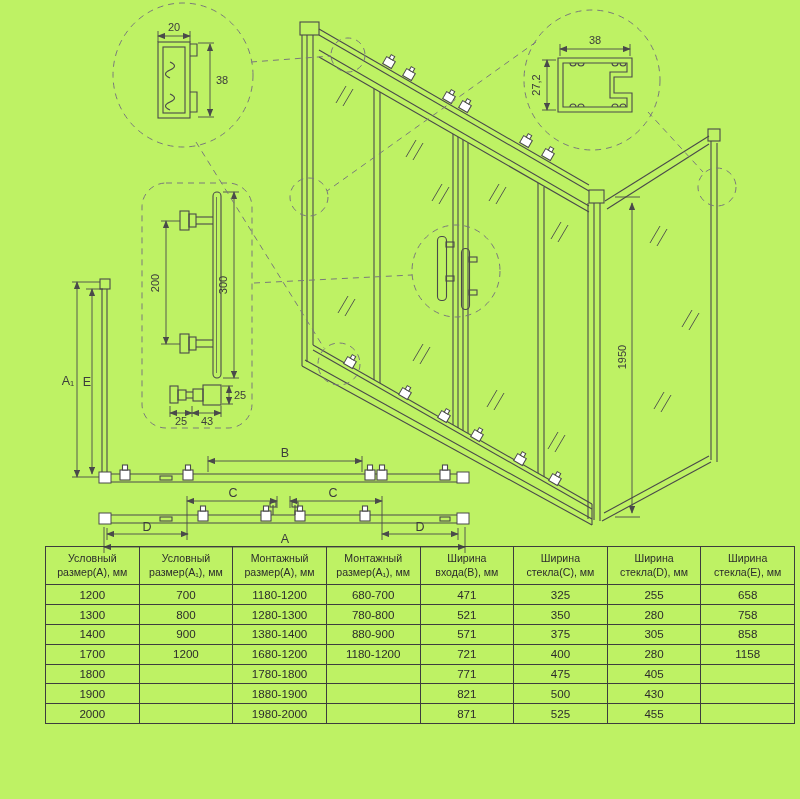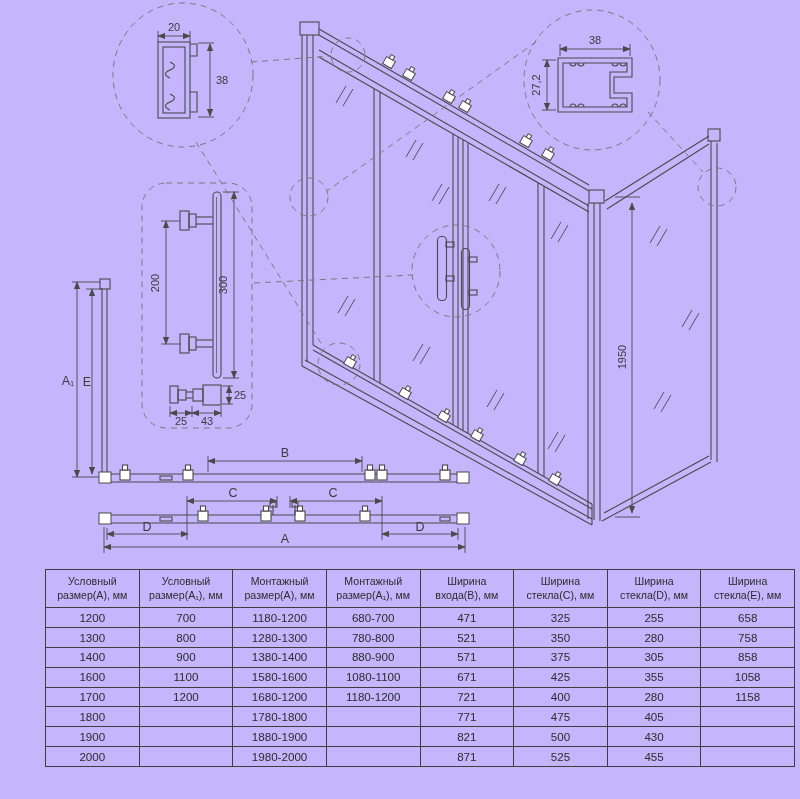--- a/index.html
+++ b/index.html
@@ -1,26 +1,26 @@
 <!DOCTYPE html>
 <html><head>
 <meta charset="utf-8">
 <style>
   html,body{margin:0;padding:0;background:#fff;}
-  .screen{position:relative;width:800px;height:799px;background:#c4b5fd;overflow:hidden;
+  .screen{position:relative;width:800px;height:799px;background:#bef264;overflow:hidden;
           font-family:"Liberation Sans","DejaVu Sans",sans-serif;}
   svg{position:absolute;left:0;top:0;}
   svg text{font-family:"Liberation Sans","DejaVu Sans",sans-serif;font-size:11px;fill:#3c3c3c;}
   svg text.big{font-size:12.5px;}
   .lines{stroke:#4a4a4a;stroke-width:1.1;fill:none;}
   .thin{stroke:#4a4a4a;stroke-width:0.9;fill:none;}
   .dash{stroke:#7a7a7a;stroke-width:1;fill:none;stroke-dasharray:6 5;}
   .dim{stroke:#4a4a4a;stroke-width:0.9;fill:none;}
   .whitefill{fill:#ffffff;stroke:#4a4a4a;stroke-width:1;}
-  .tablewrap{position:absolute;left:45px;top:569px;width:750px;}
+  .tablewrap{position:absolute;left:45px;top:546px;width:750px;}
   table{border-collapse:collapse;width:750px;table-layout:fixed;}
   th,td{border:1.6px solid #3d3d3d;text-align:center;vertical-align:middle;color:#2c2c2c;padding:0;}
   th{font-size:10.6px;font-weight:normal;white-space:pre-line;height:37px;line-height:1.25;}
   td{font-size:11.6px;height:18.9px;line-height:1;}
 </style>
 </head>
 <body>
 
 <div class="screen">
 
@@ -356,30 +356,20 @@
             <td>1400</td>
             <td>900</td>
             <td>1380-1400</td>
             <td>880-900</td>
             <td>571</td>
             <td>375</td>
             <td>305</td>
             <td>858</td>
           </tr>
           <tr>
-            <td>1600</td>
-            <td>1100</td>
-            <td>1580-1600</td>
-            <td>1080-1100</td>
-            <td>671</td>
-            <td>425</td>
-            <td>355</td>
-            <td>1058</td>
-          </tr>
-          <tr>
             <td>1700</td>
             <td>1200</td>
             <td>1680-1200</td>
             <td>1180-1200</td>
             <td>721</td>
             <td>400</td>
             <td>280</td>
             <td>1158</td>
           </tr>
           <tr>

